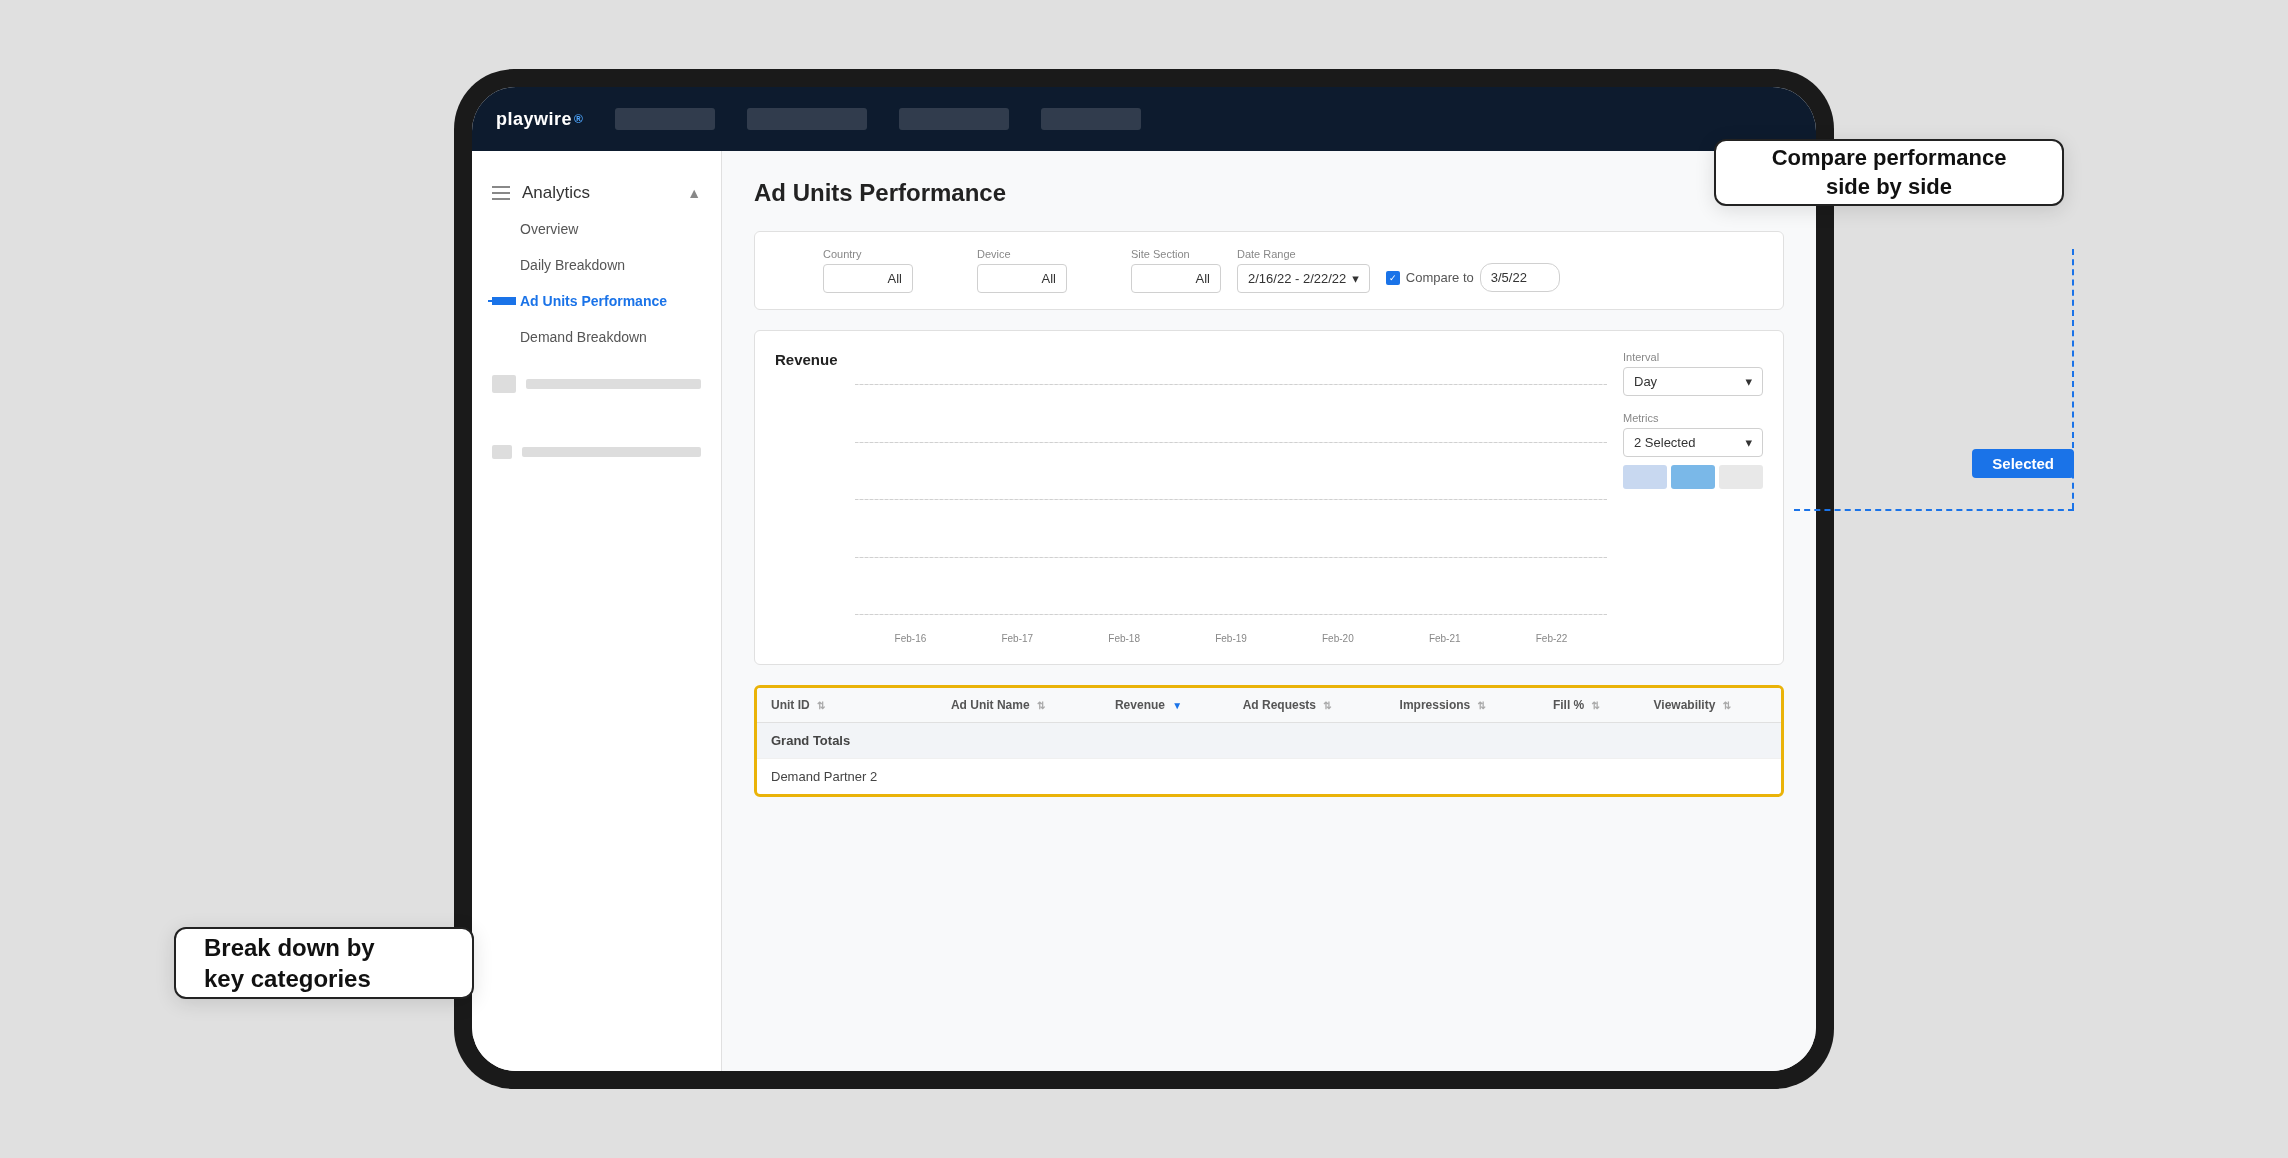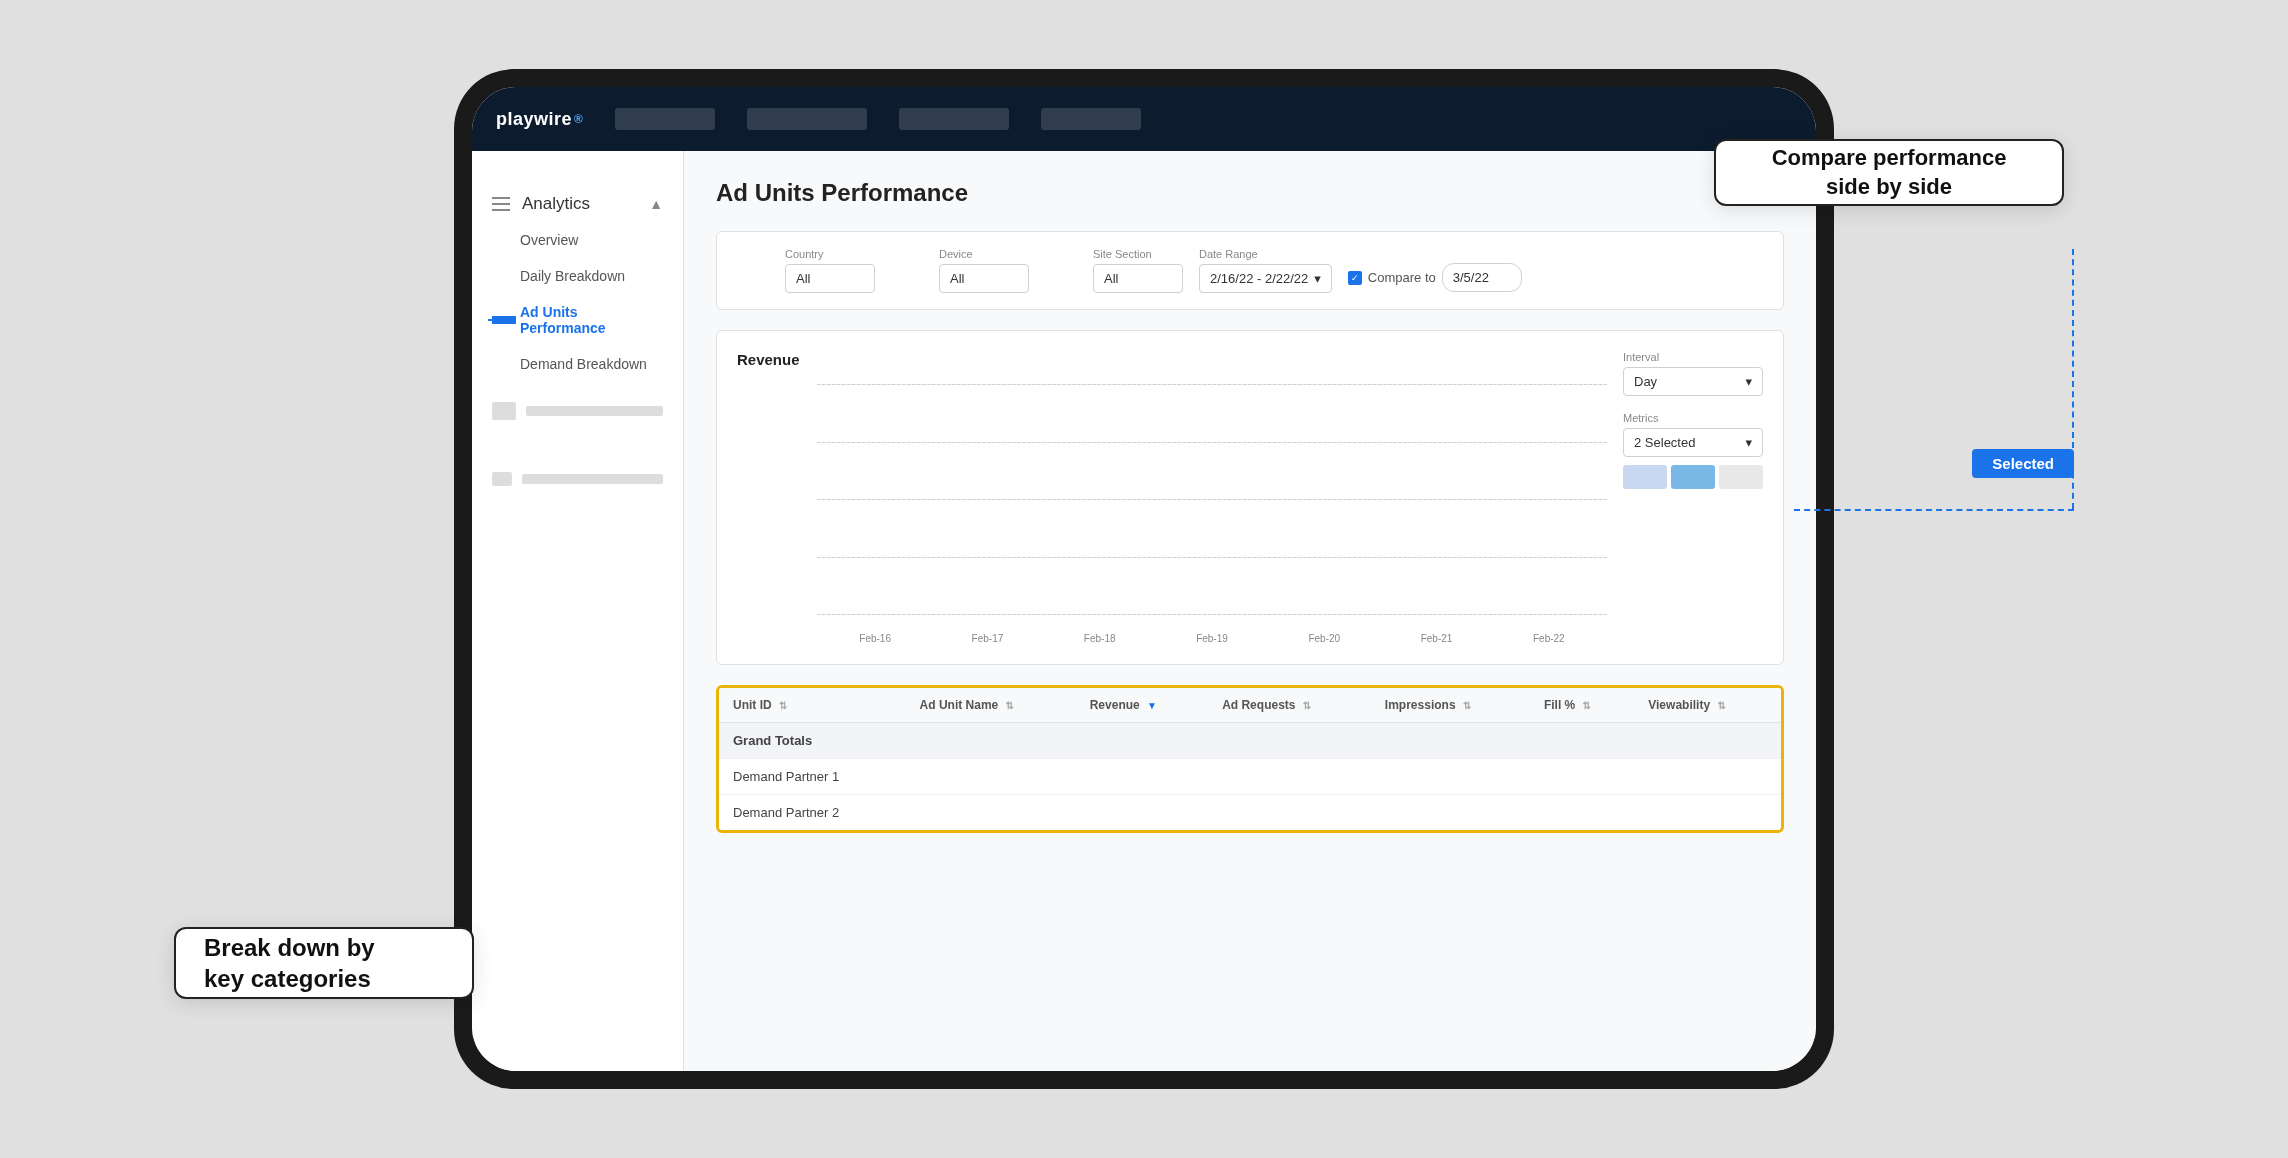--- a/index.html
+++ b/index.html
@@ -69,25 +69,25 @@
 
     
     .main-layout {
       display: flex;
       flex: 1;
       overflow: hidden;
     }
 
     
     .sidebar {
-      width: 212px;
+      width: 250px;
       background: white;
       border-right: 1px solid #e0e0e0;
       flex-shrink: 0;
-      padding: 35px 0;
+      padding: 24px 0;
     }
 
     .sidebar-section-header {
       display: flex;
       align-items: center;
       padding: 8px 20px;
       gap: 12px;
       cursor: pointer;
     }
 
@@ -220,21 +220,21 @@
       border: 1px solid #d0d0d0;
       border-radius: 4px;
       padding: 6px 10px;
       font-size: 13px;
       color: #333;
       background: white;
       min-width: 90px;
       cursor: pointer;
       display: flex;
       align-items: center;
-      justify-content: flex-start;
+      justify-content: flex-end;
       gap: 8px;
     }
 
     .date-range-group {
       display: flex;
       flex-direction: column;
       gap: 4px;
     }
 
     .date-range-select {
@@ -747,29 +747,20 @@
                       <span>Viewability</span>
                       <span class="sort-icon">⇅</span>
                     </th>
                   </tr>
                 </thead>
                 <tbody>
                   <tr class="grand-totals">
                     <td colspan="7">Grand Totals</td>
                   </tr>
                   <tr>
-                    <td>Demand Partner 1</td>
-                    <td></td>
-                    <td></td>
-                    <td></td>
-                    <td></td>
-                    <td></td>
-                    <td></td>
-                  </tr>
-                  <tr>
                     <td>Demand Partner 2</td>
                     <td></td>
                     <td></td>
                     <td></td>
                     <td></td>
                     <td></td>
                     <td></td>
                   </tr>
                 </tbody>
               </table>

